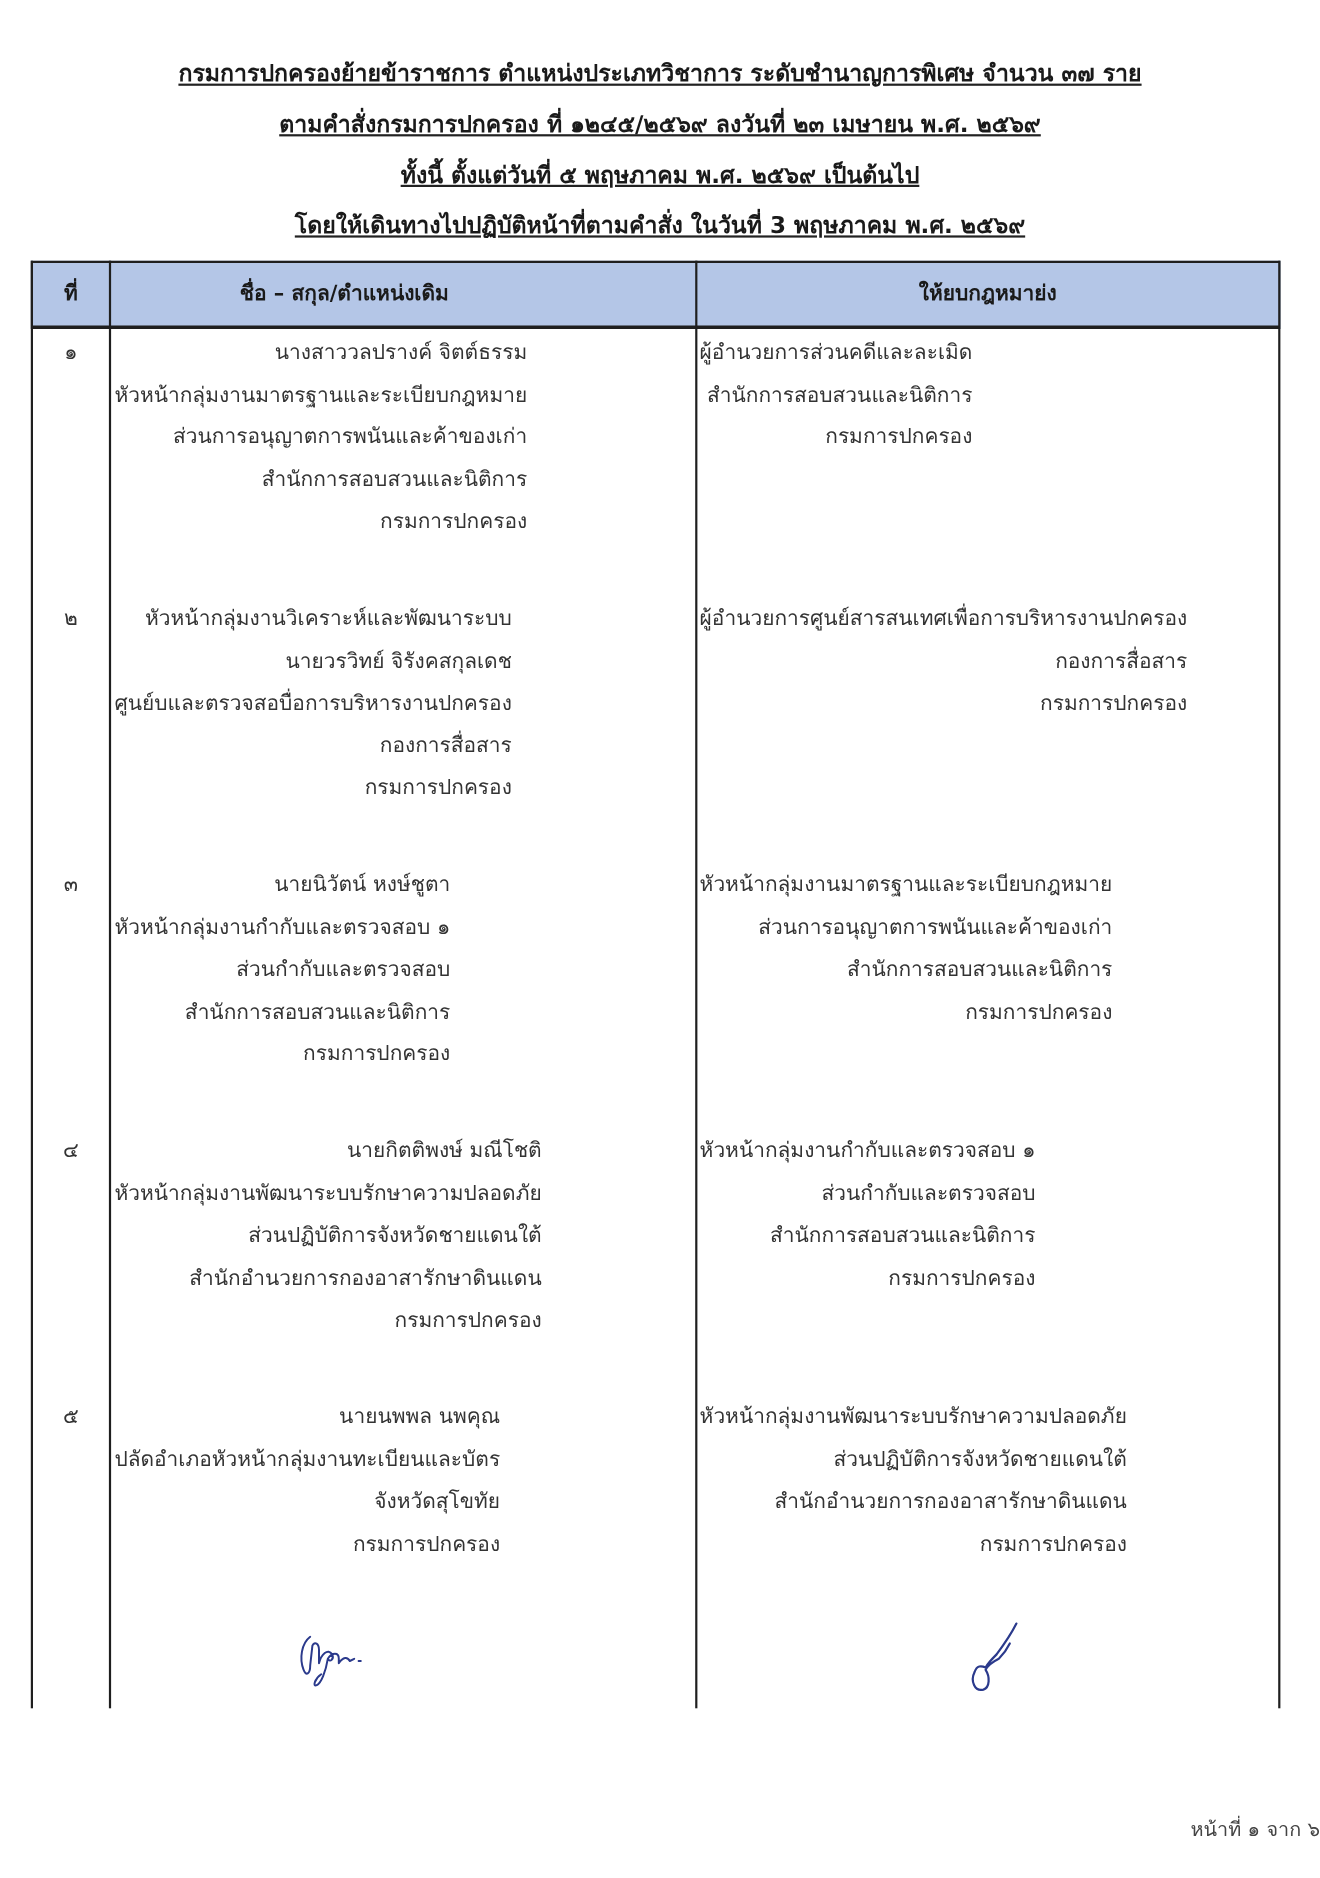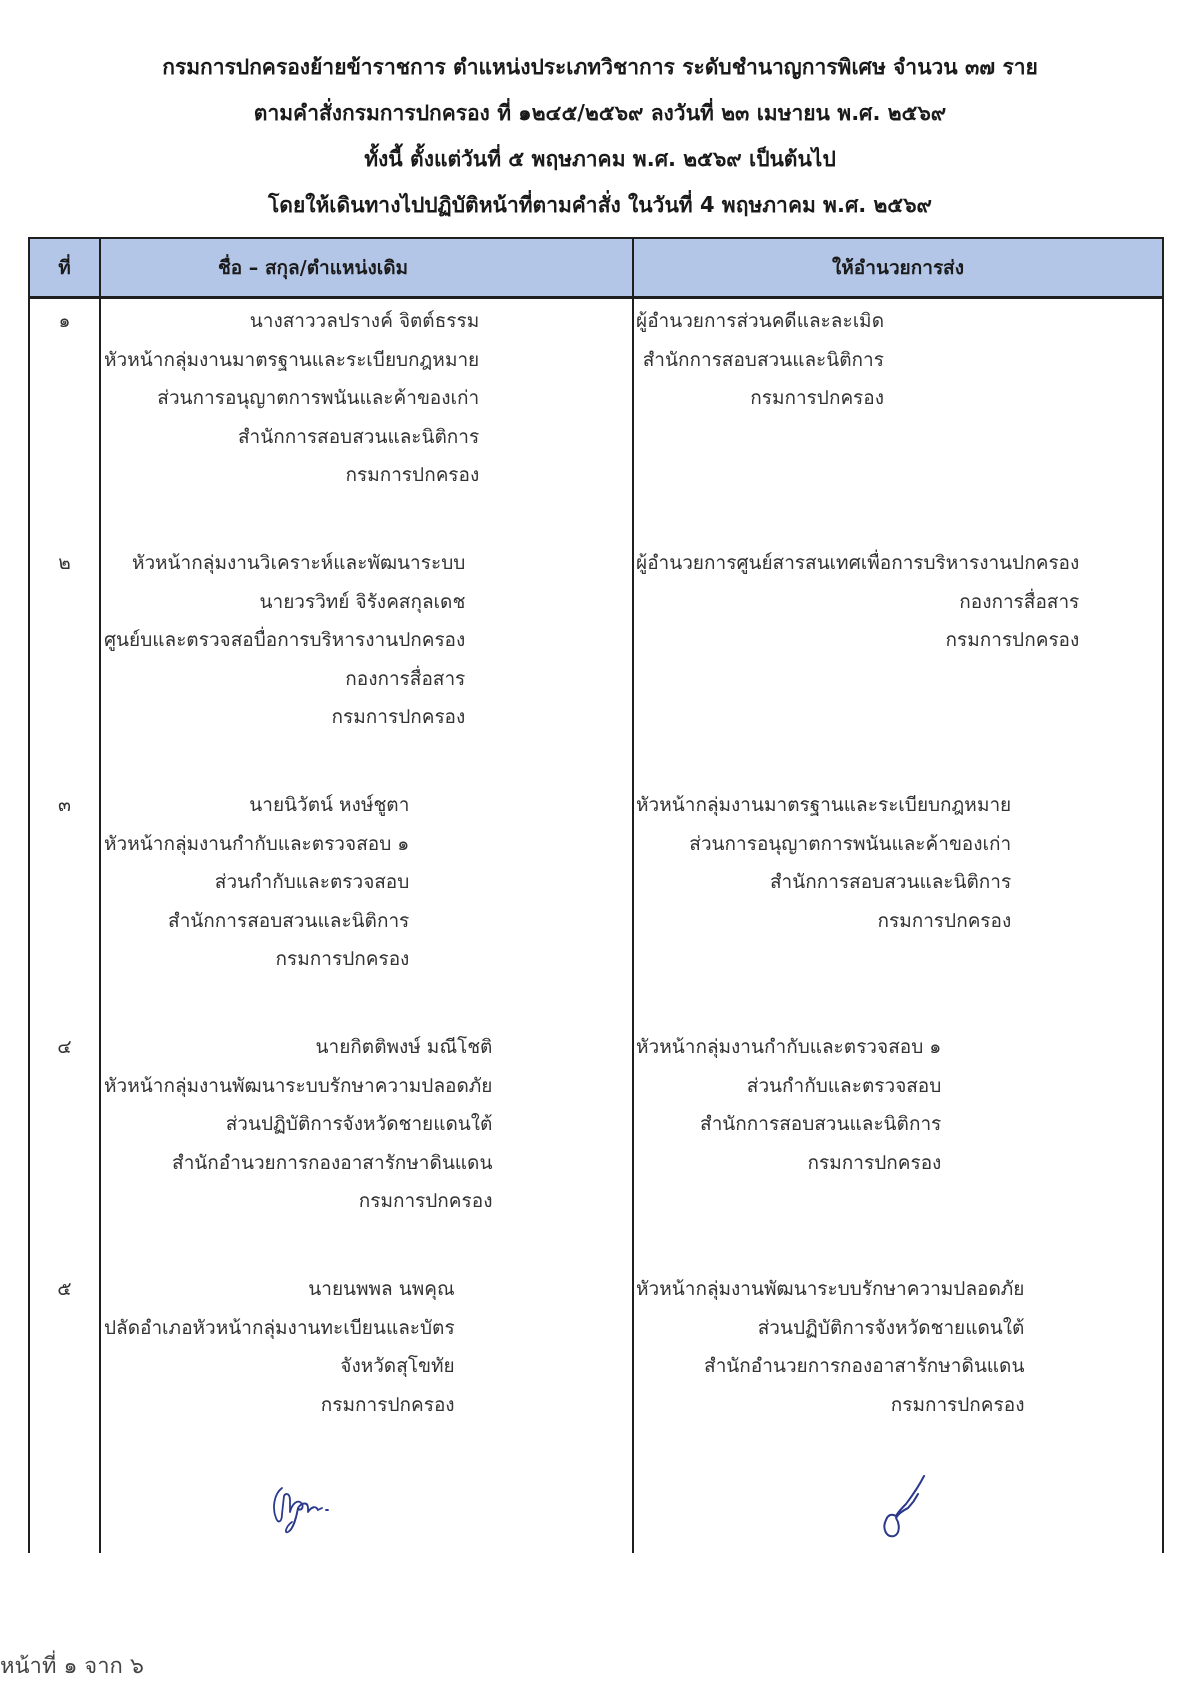--- a/index.html
+++ b/index.html
@@ -9,20 +9,21 @@
       position: relative;
       overflow: hidden;
       font-family: "DejaVu Sans", "Liberation Sans", sans-serif;
       color: #222;
     }
     .heading {
       position: absolute;
       left: 0; right: 0;
       top: 44px;
       text-align: center;
+      text-decoration: underline;
     }
     .heading-line {
       font-family: "DejaVu Sans", sans-serif;
       font-weight: bold;
       font-size: 21px;
       line-height: 46px;
       color: #1a1a1a;
       white-space: nowrap;
     }
     .table-wrap {
@@ -90,40 +91,40 @@
     .line { display: block; }
     .signature {
       position: absolute;
     }
     .sig-left { left: 268px; top: 1478px; }
     .sig-right { left: 868px; top: 1468px; }
     .footer {
       position: absolute;
       left: 0; right: 0;
       top: 1648px;
-      text-align: left;
-      font-size: 22px;
+      text-align: right;
+      font-size: 18px;
       color: #444;
     }
   </style>
 </head>
 <body>
 
 <div class="heading">
   <div class="heading-line">กรมการปกครองย้ายข้าราชการ ตำแหน่งประเภทวิชาการ ระดับชำนาญการพิเศษ จำนวน ๓๗ ราย</div>
   <div class="heading-line">ตามคำสั่งกรมการปกครอง ที่ ๑๒๔๕/๒๕๖๙ ลงวันที่ ๒๓ เมษายน พ.ศ. ๒๕๖๙</div>
   <div class="heading-line">ทั้งนี้ ตั้งแต่วันที่ ๕ พฤษภาคม พ.ศ. ๒๕๖๙ เป็นต้นไป</div>
-  <div class="heading-line">โดยให้เดินทางไปปฏิบัติหน้าที่ตามคำสั่ง ในวันที่ 4 พฤษภาคม พ.ศ. ๒๕๖๙</div>
+  <div class="heading-line">โดยให้เดินทางไปปฏิบัติหน้าที่ตามคำสั่ง ในวันที่ 3 พฤษภาคม พ.ศ. ๒๕๖๙</div>
 </div>
 
 <div class="table-wrap">
   <div class="thead">
     <div class="th th-no">ที่</div>
     <div class="th th-old">ชื่อ – สกุล/ตำแหน่งเดิม</div>
-    <div class="th th-new">ให้อำนวยการส่ง</div>
+    <div class="th th-new">ให้ยบกฎหมาย่ง</div>
   </div>
   <div class="vline v1"></div>
   <div class="vline v2"></div>
 
   <div class="tbody">
 
     <div class="row">
       <div class="cell cell-no">๑</div>
       <div class="cell cell-old">
         <span class="line">นางสาววลปรางค์ จิตต์ธรรม</span>

